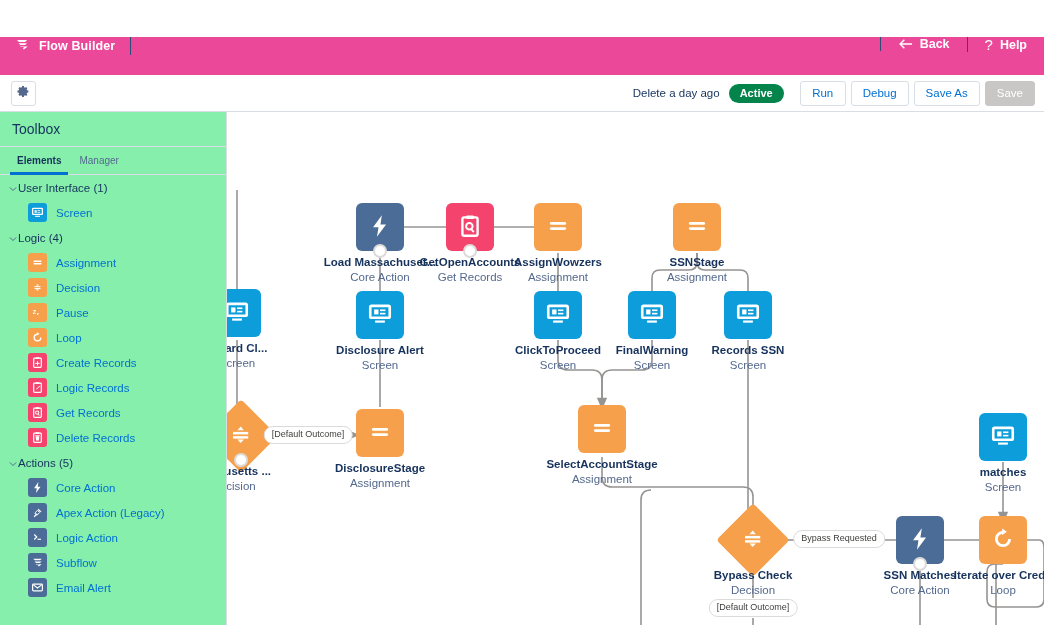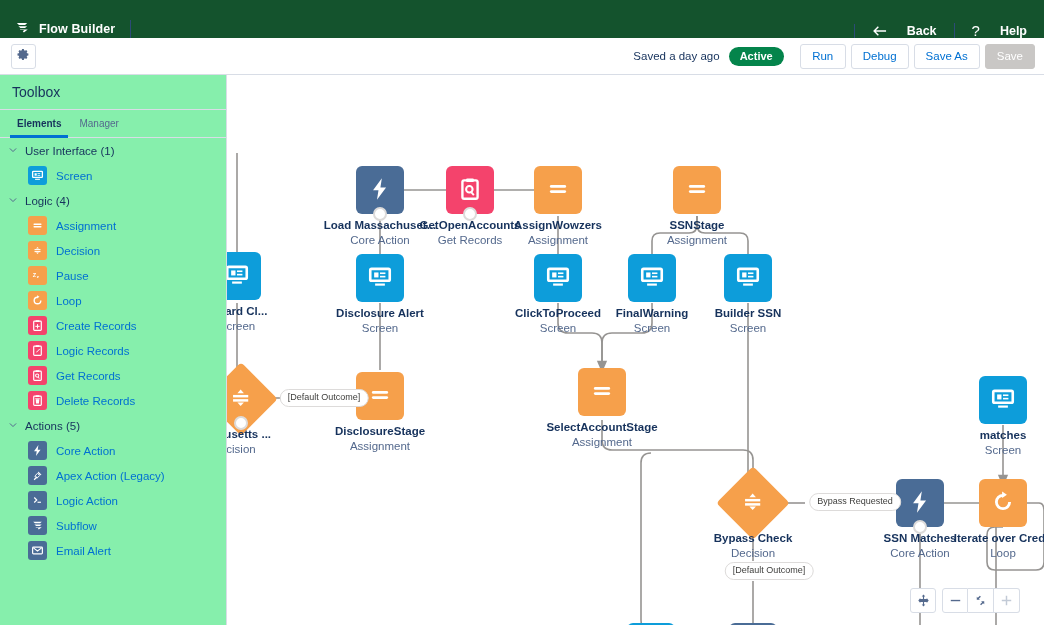--- a/index.html
+++ b/index.html
@@ -7,40 +7,41 @@
   body {
     font-family: "Liberation Sans", sans-serif;
     font-size: 12px;
     color: #16325c;
     background: #fff;
   }
 
   
   #header {
     height: 38px;
-    background: #14532d;
+    background: #ec4899;
     display: flex;
-    align-items: flex-end;
+    align-items: flex-start;
     color: #fff;
+    margin-top: 37px;
   }
   .hdr-brand {
     display: flex; align-items: center; gap: 9px;
     padding: 0 15px;
     border-right: 1px solid #2d4a78;
     font-size: 12.5px; font-weight: bold;
     letter-spacing: .1px;
   }
   .hdr-title {
     display: flex; align-items: center;
     padding: 0 16px;
     font-size: 12.5px; font-weight: bold;
   }
   .hdr-spacer { flex: 1; }
   .hdr-btn {
-    display: flex; align-items: center; gap: 20px;
+    display: flex; align-items: center; gap: 7px;
     padding: 0 17px;
     border-left: 1px solid #2d4a78;
     font-size: 12.5px; font-weight: bold;
     cursor: pointer;
   }
   .hdr-btn svg { display:block; }
 
   
   #toolbar {
     height: 37px;
@@ -114,21 +115,21 @@
     color:#54698d;
     cursor:pointer;
     position: relative;
   }
   .tab.active { color:#16325c; font-weight:bold; }
   .tab.active:after {
     content:''; position:absolute; left:2px; right:2px; bottom:-1px;
     height:3px; background:#0070d2;
   }
   .sect {
-    display:flex; align-items:flex-start; gap:7px;
+    display:flex; align-items:flex-end; 
     padding: 7px 0 6px 8px;
     font-size: 11.5px;
     color: #16325c;
     cursor:pointer;
   }
   .chev {
     width:10px; height:10px;
     display:inline-block;
     flex: 0 0 10px;
   }
@@ -209,21 +210,20 @@
     position:absolute;
     background:#fff;
     border:1px solid #dddbda;
     border-radius: 10px;
     font-size: 9px;
     color:#3e3e3c;
     padding: 2px 7px 3px;
     white-space: nowrap;
     transform: translate(-50%, -50%);
     line-height: 11px;
-    margin-left: 16px;
   }
 
   
   #zoomctl {
     position:absolute;
     right: 24px; bottom: 12px;
     display:flex;
     z-index: 30;
   }
   .zbtn {
@@ -270,21 +270,21 @@
 <div id="toolbar">
   <div class="gear-box">
     <span>
       <svg width="13" height="13" viewBox="0 0 16 16">
         <path fill="#54698d" d="M8 5.3a2.7 2.7 0 1 0 0 5.4 2.7 2.7 0 0 0 0-5.4zm0 4a1.3 1.3 0 1 1 0-2.6 1.3 1.3 0 0 1 0 2.6z"></path>
         <path fill="#54698d" d="M14 9.1V6.9l-1.6-.3a4.7 4.7 0 0 0-.5-1.2l.9-1.3-1.6-1.6-1.3.9c-.4-.2-.8-.4-1.2-.5L8.4 1.3H6.2L5.9 2.9c-.4.1-.8.3-1.2.5l-1.3-.9-1.6 1.6.9 1.3c-.2.4-.4.8-.5 1.2l-1.6.3v2.2l1.6.3c.1.4.3.8.5 1.2l-.9 1.3 1.6 1.6 1.3-.9c.4.2.8.4 1.2.5l.3 1.6h2.2l.3-1.6c.4-.1.8-.3 1.2-.5l1.3.9 1.6-1.6-.9-1.3c.2-.4.4-.8.5-1.2l1.6-.3z"></path>
       </svg>
     </span>
   </div>
   <div class="tb-spacer"></div>
-  <span class="saved-text">Saved a day ago</span>
+  <span class="saved-text">Delete a day ago</span>
   <span class="badge-active">Active</span>
   <button class="tbtn">Run</button>
   <button class="tbtn">Debug</button>
   <button class="tbtn">Save As</button>
   <button class="tbtn disabled">Save</button>
 </div>
 
 <div id="main">
 
   <div id="sidebar">
@@ -614,21 +614,21 @@
         <div class="node" style="left: 521px; top: 203px;">
           <div class="node-box" style="background:#0d9dda">
             <span><svg width="26" height="26" viewBox="0 0 24 24">
                 <rect x="3" y="4.5" width="18" height="11" rx="1.2" fill="none" stroke="#fff" stroke-width="2.4"></rect>
                 <rect x="6.6" y="7.8" width="4" height="4.6" fill="#fff"></rect>
                 <rect x="12" y="7.8" width="5" height="1.5" fill="#fff"></rect>
                 <rect x="12" y="10.9" width="5" height="1.5" fill="#fff"></rect>
                 <rect x="7.5" y="18" width="9" height="2" fill="#fff"></rect>
               </svg></span>
           </div>
-          <div class="node-label">Builder SSN</div>
+          <div class="node-label">Records SSN</div>
           <div class="node-sub">Screen</div>
         </div>
         <div class="node" style="left: 14px; top: 324px;">
           <div class="node-diamond">
             <span><svg width="26" height="26" viewBox="0 0 24 24">
                 <rect x="5" y="9.3" width="14" height="2.3" fill="#fff"></rect>
                 <rect x="5" y="13.2" width="14" height="2.3" fill="#fff"></rect>
                 <path d="M12 4.4l3 3.4H9z" fill="#fff"></path>
                 <path d="M12 19.6l-3-3.4h6z" fill="#fff"></path>
               </svg></span>

